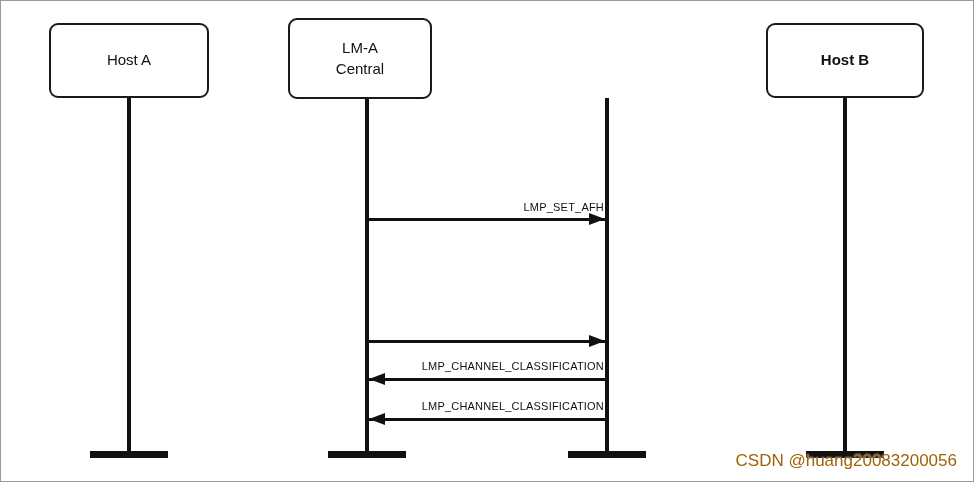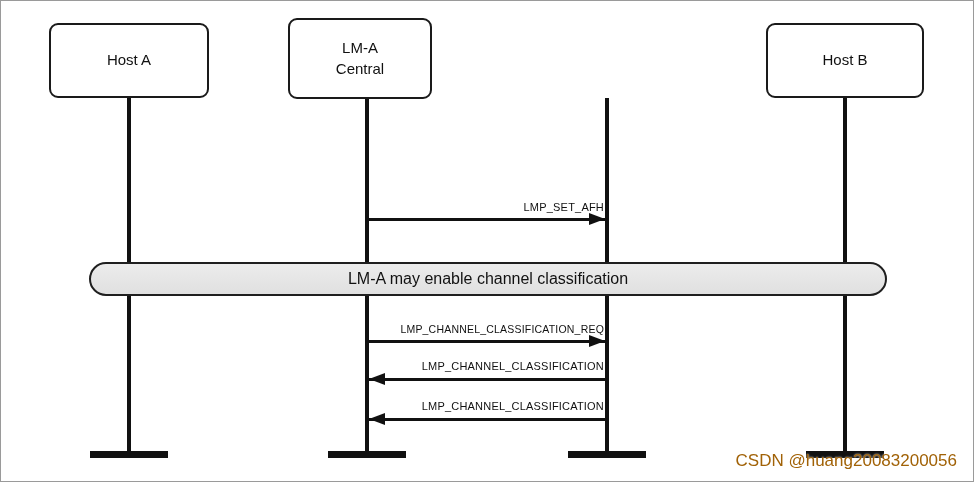--- a/index.html
+++ b/index.html
@@ -28,21 +28,21 @@
     font-size: 15px;
     color: #111111;
     white-space: pre-line;
     line-height: 1.35;
     box-sizing: border-box;
     z-index: 3;
   }
   #actor-host-a { left: 48px;  top: 22px; width: 160px; height: 75px; }
   #actor-lm-a   { left: 287px; top: 17px; width: 144px; height: 81px; }
   #actor-lm-b   { left: 527px; top: 17px; width: 159px; height: 81px; }
-  #actor-host-b { left: 765px; top: 22px; width: 158px; height: 75px; }
+  #actor-host-b { left: 765px; top: 22px; width: 158px; height: 75px; font-weight: bold; }
 
   
   .lifeline {
     position: absolute;
     width: 4px;
     background: #111111;
     z-index: 1;
   }
   #life-host-a { left: 126px; top: 96px;  height: 359px; }
   #life-lm-a   { left: 364px; top: 97px;  height: 358px; }
@@ -157,27 +157,25 @@
   <div class="actor-box" id="actor-host-a">Host A</div>
   <div class="actor-box" id="actor-lm-a">LM-A
 Central</div>
   <div class="actor-box" id="actor-host-b">Host B</div>
 
   <div class="lifeline" id="life-host-a"></div>
   <div class="lifeline" id="life-lm-a"></div>
   <div class="lifeline" id="life-lm-b"></div>
   <div class="lifeline" id="life-host-b"></div>
 
-  <div class="banner" id="banner-classification">LM-A may enable channel classification</div>
 
   <div class="msg-label" id="msg1-label">LMP_SET_AFH</div>
   <div class="msg-line" id="msg1-line"></div>
   <div class="head right" id="msg1-head"></div>
 
-  <div class="msg-label" id="msg2-label">LMP_CHANNEL_CLASSIFICATION_REQ</div>
   <div class="msg-line" id="msg2-line"></div>
   <div class="head right" id="msg2-head"></div>
 
   <div class="msg-label" id="msg3-label">LMP_CHANNEL_CLASSIFICATION</div>
   <div class="msg-line" id="msg3-line"></div>
   <div class="head left" id="msg3-head"></div>
 
   <div class="msg-label" id="msg4-label">LMP_CHANNEL_CLASSIFICATION</div>
   <div class="msg-line" id="msg4-line"></div>
   <div class="head left" id="msg4-head"></div>

